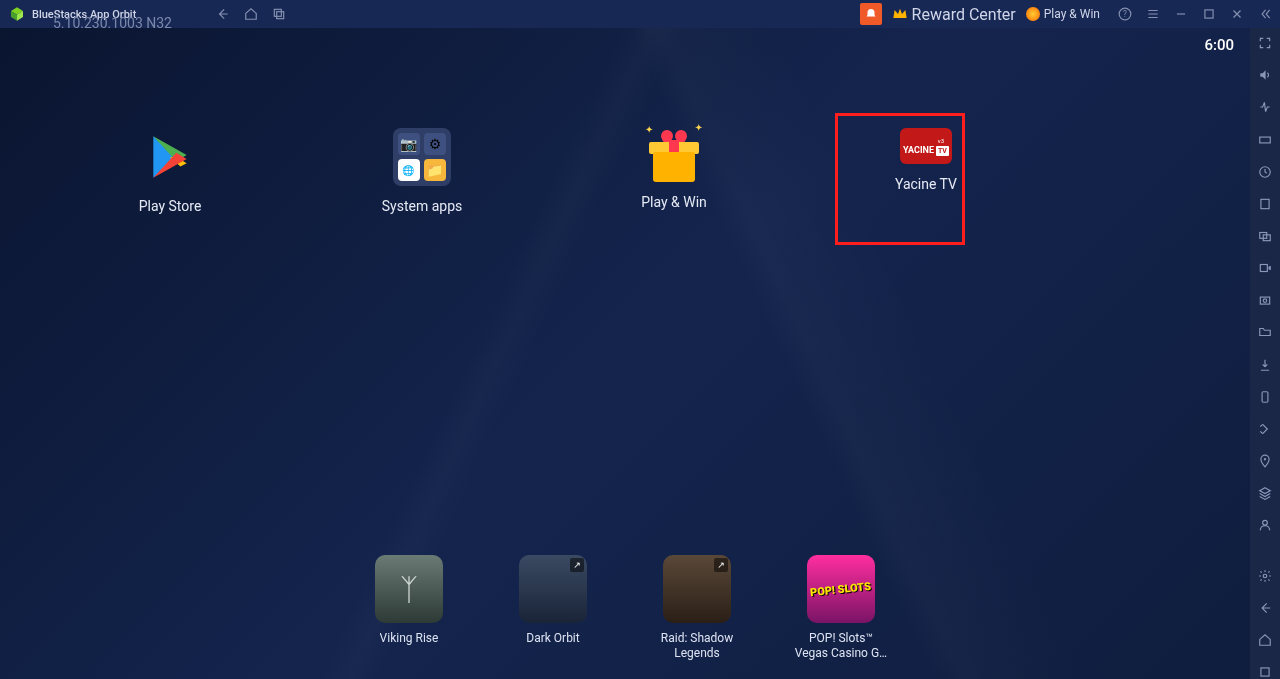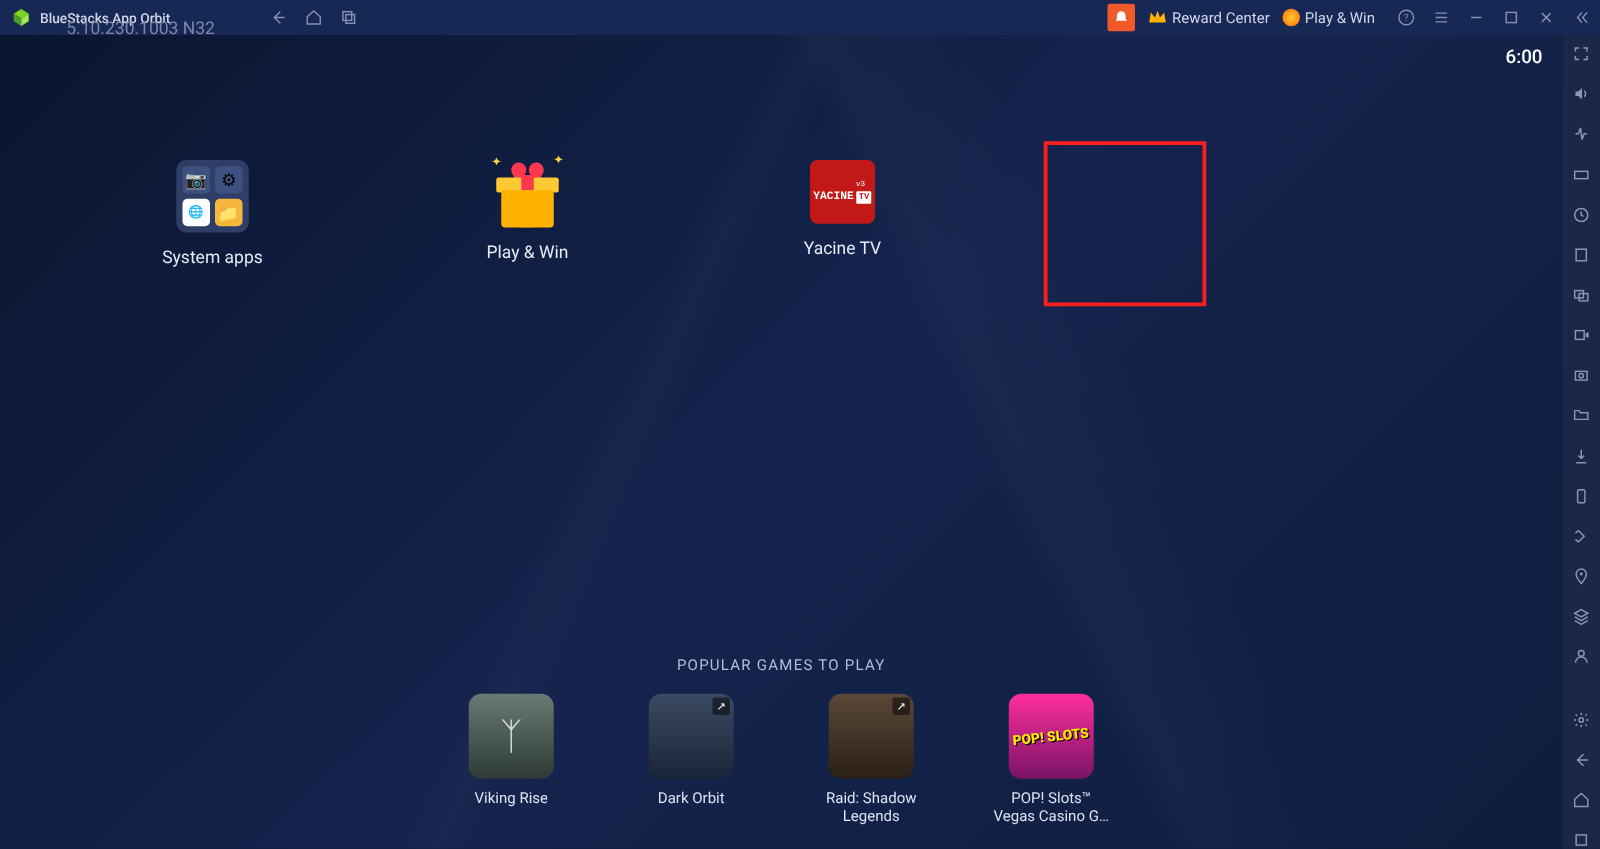--- a/index.html
+++ b/index.html
@@ -25,21 +25,21 @@
   width: 18px; height: 18px; margin-right: 6px;
 }
 .titlebar .title { font-weight: 500; }
 .titlebar .version { font-size: 14px; color: #7b88ab; margin-left: 17px; position: absolute; top: 15px; left: 36px;}
 .titlebar .nav-icons { display: flex; margin-left: 80px; gap: 14px; }
 .titlebar .nav-icons .ticon { color: #8590b0; cursor: pointer; }
 .titlebar .right { margin-left: auto; display: flex; align-items: center; gap: 10px; }
 .titlebar .notif {
   width: 22px; height: 22px; background: #f05a28; display:flex; align-items:center; justify-content:center; border-radius:2px;
 }
-.titlebar .reward { display:flex; align-items:center; gap:4px; font-size:12px; cursor:pointer;}
+.titlebar .reward { display:flex; align-items:center; gap:4px; font-size:16px; cursor:pointer;}
 .titlebar .reward .crown { color:#ffb200; }
 .titlebar .playwin { display:flex; align-items:center; gap:4px; font-size:12px; cursor:pointer;}
 .titlebar .playwin .coin { width:14px; height:14px; background: radial-gradient(circle,#ffcc33,#ff6600); border-radius:50%;}
 .titlebar .win-icons { display:flex; gap:14px; margin-left:8px; color:#8590b0;}
 .titlebar .win-icons span { cursor:pointer; }
 
 .main-area {
   position: absolute;
   top: 28px; left: 0; right: 30px; bottom: 0;
   background: linear-gradient(135deg, #0a1530 0%, #14244d 50%, #0f1d3e 100%);
@@ -109,21 +109,21 @@
 .sysapps div{border-radius:4px; display:flex;align-items:center;justify-content:center;font-size:14px;}
 .sa1{background:#3d5080;} .sa2{background:#3d5080;} .sa3{background:#fff;} .sa4{background:#f6b73c;}
 .gift { width:54px; height:54px; position:relative;}
 .gift .box{position:absolute; bottom:0; left:6px; width:42px; height:30px; background:#ffb300; border-radius:3px;}
 .gift .lid{position:absolute; bottom:28px; left:2px; width:50px; height:12px; background:#ffc933; border-radius:2px;}
 .gift .ribbon{position:absolute; bottom:0; left:22px; width:10px; height:42px; background:#ff3850;}
 .gift .bow{position:absolute; top:2px; left:14px; width:26px; height:14px;}
 .gift .bow::before,.gift .bow::after{content:"";position:absolute;width:12px;height:12px;background:#ff3850;border-radius:50% 50% 50% 0;}
 .gift .bow::before{left:0;transform:rotate(-30deg);} .gift .bow::after{right:0;transform:rotate(30deg) scaleX(-1);}
 .gift .sparkle{position:absolute;color:#ffd34d;font-size:10px;}
-.yacine{ width:52px; height:51px; background:#c21818; border-radius:6px; display:flex; flex-direction:column; align-items:center; justify-content:center;font-family:Liberation Mono, monospace;}
+.yacine{ width:52px; height:36px; background:#c21818; border-radius:6px; display:flex; flex-direction:column; align-items:center; justify-content:center;}
 .yacine .inner{ background:#fff; color:#c21818; font-size:7px; font-weight:bold; padding:1px 2px; border-radius:1px; margin-top:2px;}
 .yacine .small{color:#fff;font-size:6px;align-self:flex-end;margin-right:8px;}
 
 
 .th-viking{background:linear-gradient(#6a7a75,#2d3a36);}
 .th-dark{background:linear-gradient(#3a4a62,#1a2438);}
 .th-raid{background:linear-gradient(#5a4838,#2a1f16);}
 .th-storm{background:linear-gradient(#a8c8de,#5a7a8e);}
 .th-guild{background:linear-gradient(#ff7a00,#aa2200);}
 .th-pop{background:linear-gradient(#ff2e9f,#7a1466); display:flex;align-items:center;justify-content:center;}
@@ -211,20 +211,31 @@
         </span>
     </div>
   </div>
 </div>
 
 <div class="main-area">
   <div class="clock">6:00</div>
 
   <div class="app-grid">
     <div class="app-item">
+      <div class="app-icon">
+        <svg class="playstore-svg" viewBox="0 0 48 48">
+            <path fill="#2196f3" d="M8 4v40l22-20z"></path>
+            <path fill="#ffc107" d="M30 24l10 6-6 3-10-9z"></path>
+            <path fill="#4caf50" d="M8 4l32 18-10 6z"></path>
+            <path fill="#f44336" d="M8 44l32-18-10-6z"></path>
+          </svg>
+      </div>
+      <div class="app-label">Play Store</div>
+    </div>
+    <div class="app-item">
       <div class="sysapps">
         <div class="sa1">📷</div>
           <div class="sa2">⚙</div>
           <div class="sa3" style="font-size:10px">🌐</div>
           <div class="sa4">📁</div>
       </div>
       <div class="app-label">System apps</div>
     </div>
     <div class="app-item">
       <div class="gift">
@@ -245,21 +256,20 @@
           <span class="inner">TV</span>
         </div>
       </div>
       <div class="app-label">Yacine TV</div>
     </div>
   </div>
 
   <div class="highlight-box"></div>
 
   <div class="popular">
-    <div class="popular-title">POPULAR GAMES TO PLAY</div>
     <div class="popular-row">
       <div class="pop-item">
         <div class="pop-thumb th-viking">
             <div class="rune">ᛉ</div>
           </div>
         <div class="pop-label">Viking Rise</div>
       </div>
       <div class="pop-item">
         <div class="pop-thumb th-dark">
             <span class="ext">↗</span>

